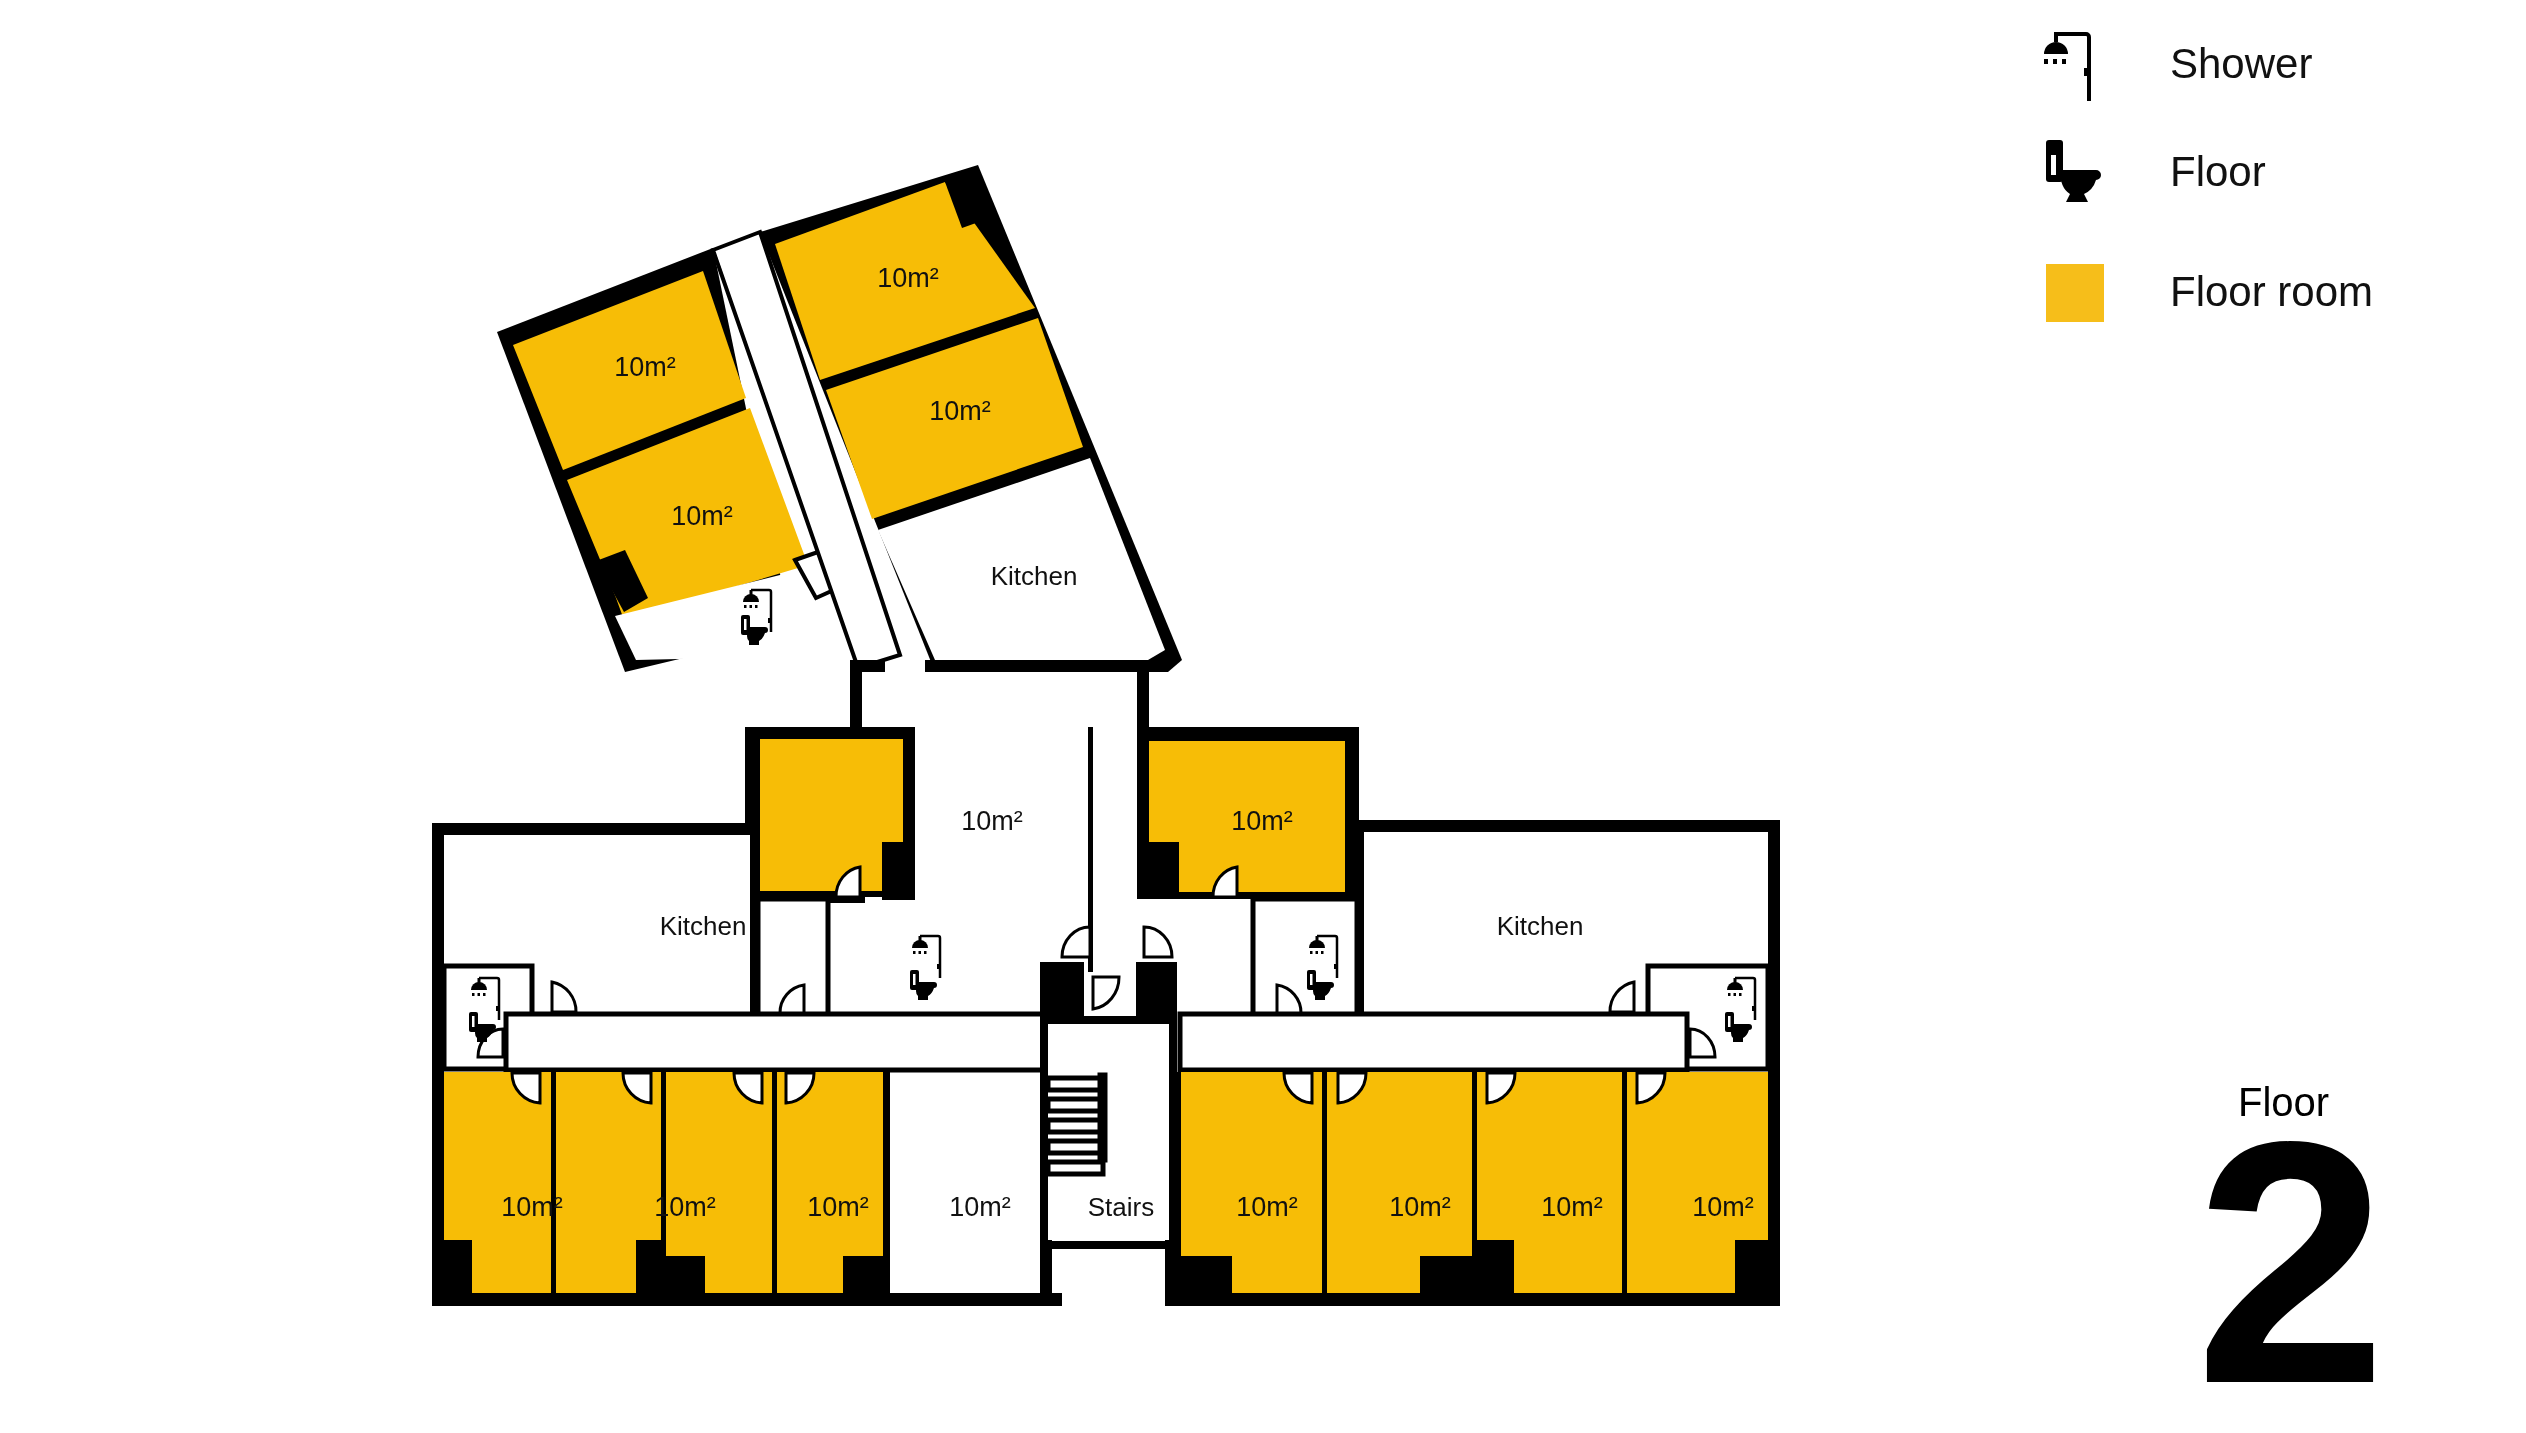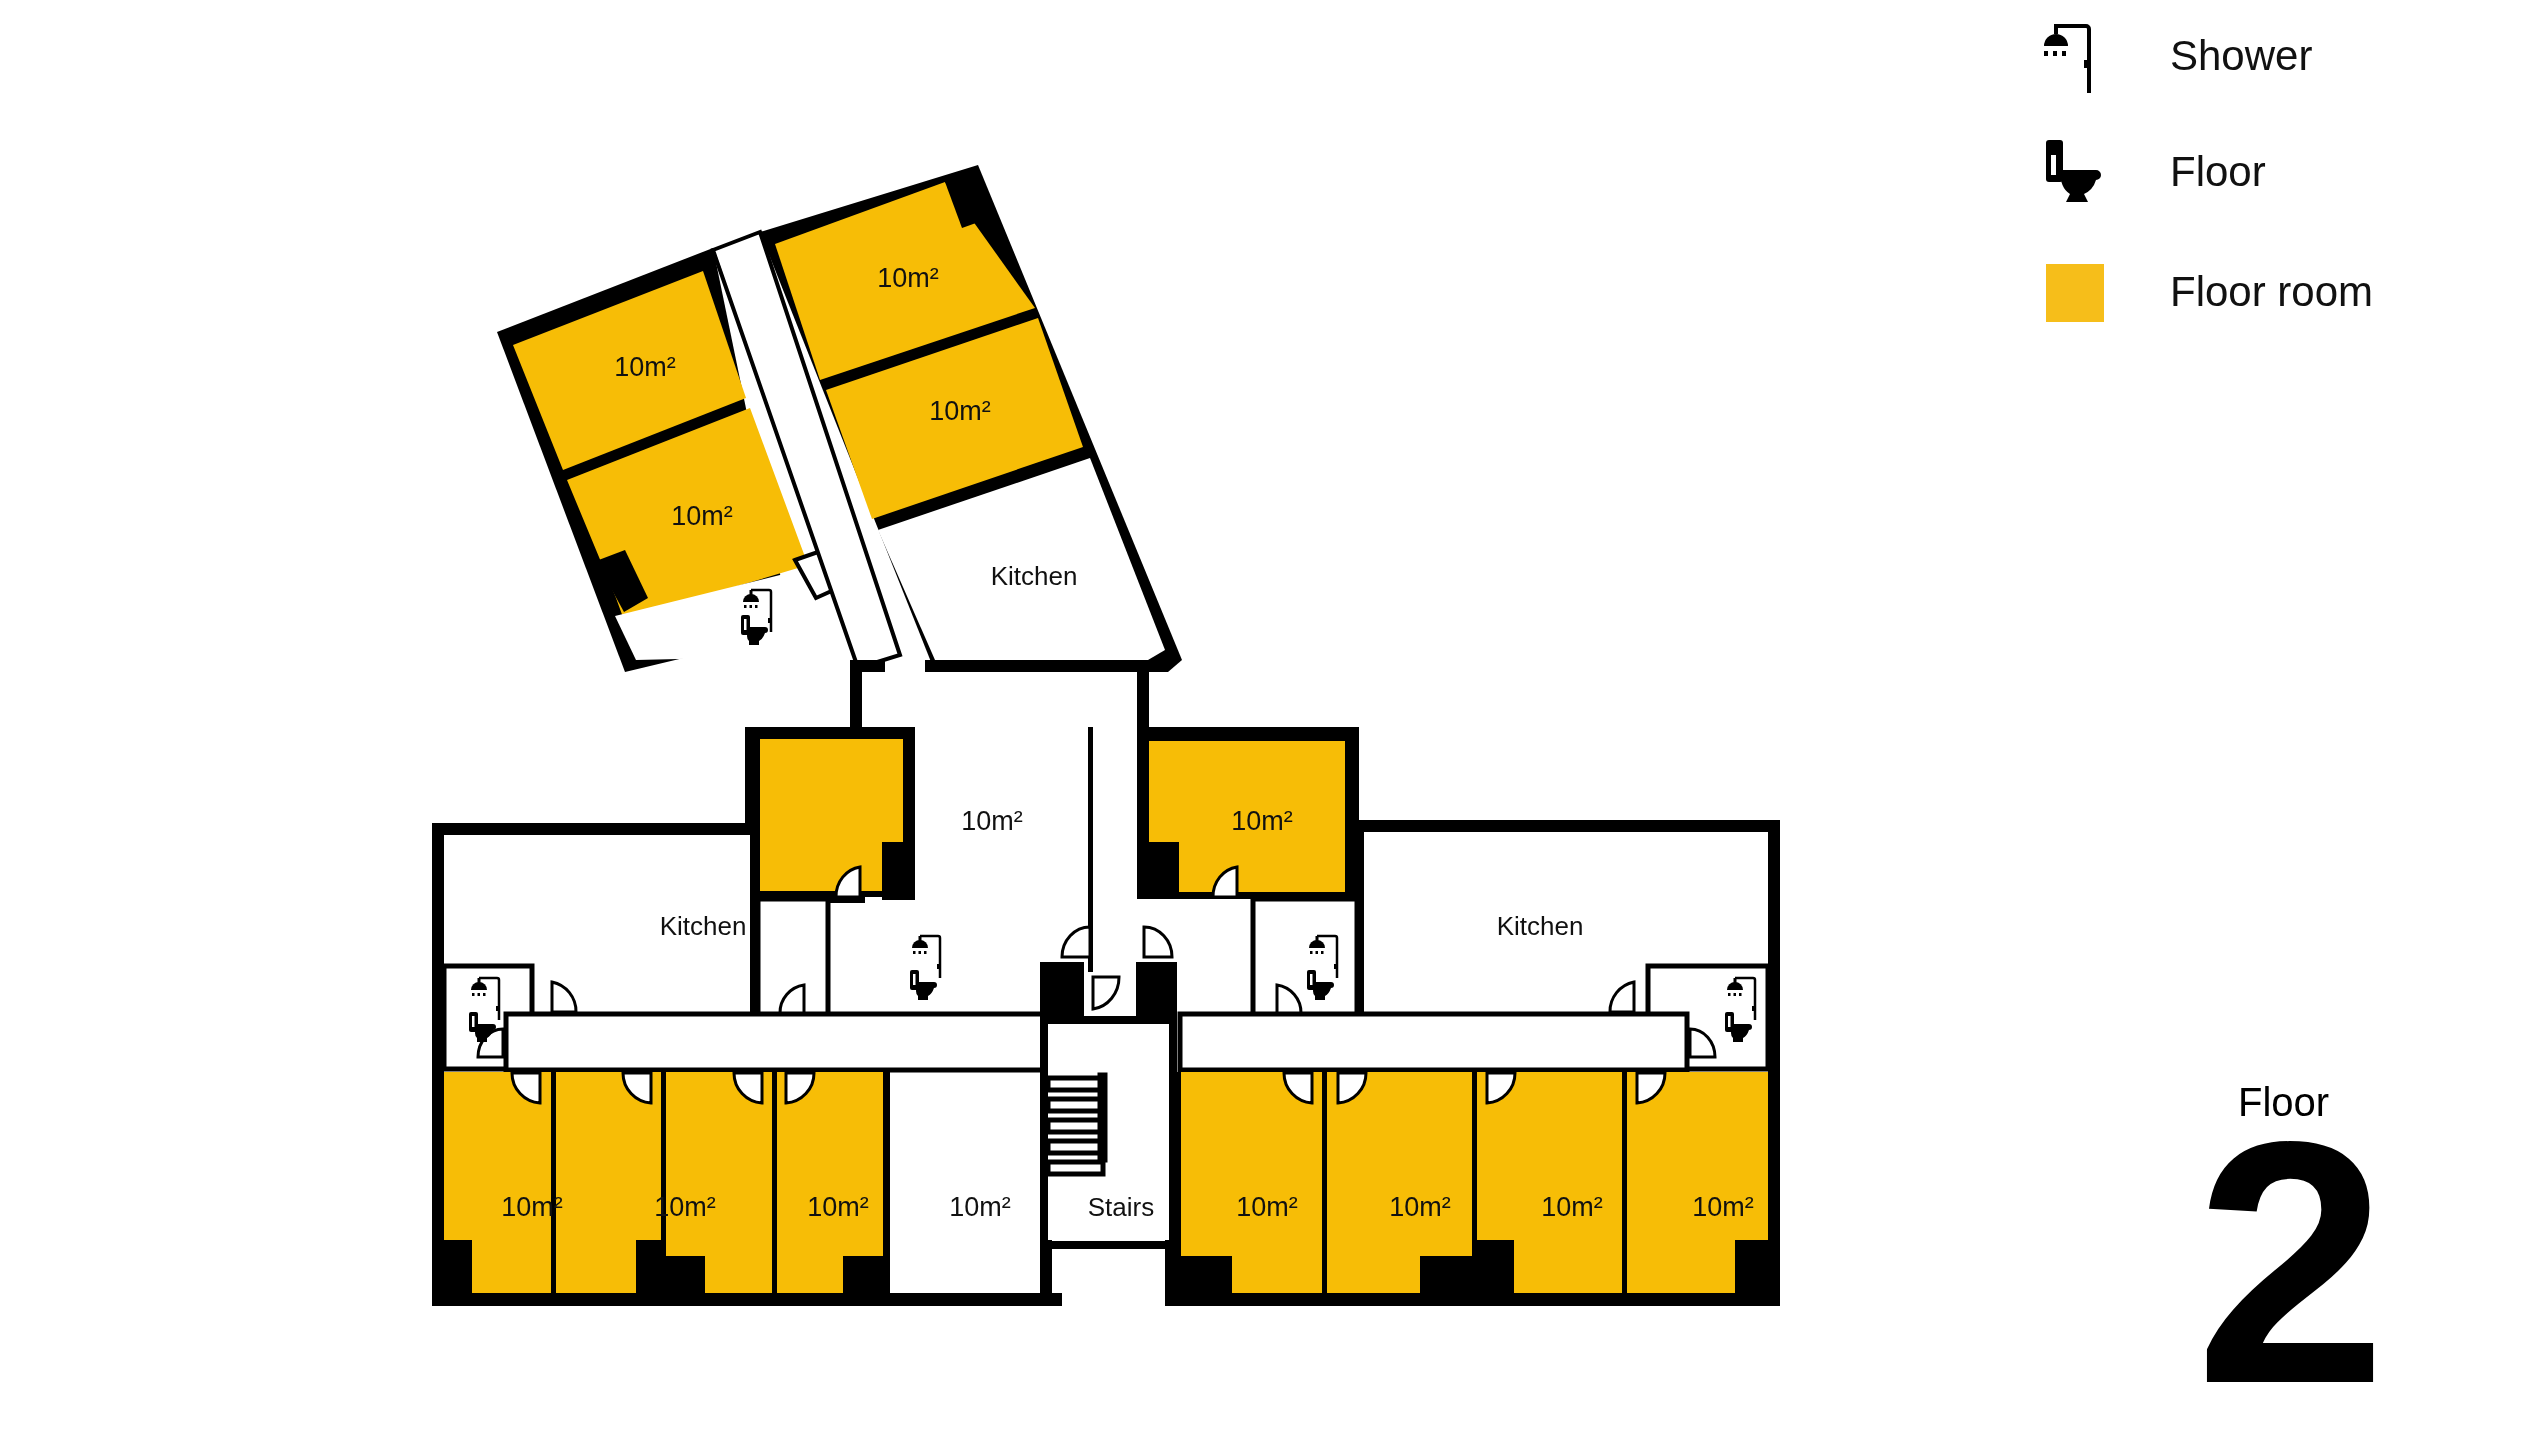--- a/index.html
+++ b/index.html
@@ -221,21 +221,21 @@
     <text class="lbl" x="1121" y="1216" text-anchor="middle">Stairs</text>
 
     <text class="lbl-sm" x="1267" y="1216" text-anchor="middle">10m²</text>
     <text class="lbl-sm" x="1420" y="1216" text-anchor="middle">10m²</text>
     <text class="lbl-sm" x="1572" y="1216" text-anchor="middle">10m²</text>
     <text class="lbl-sm" x="1723" y="1216" text-anchor="middle">10m²</text>
   </g>
 </svg>
 
 <div class="legend">
-  <div class="legend-item" style="top:0px; height:80px;align-items:flex-end;">
+  <div class="legend-item" style="top:8px; height:80px;align-items:flex-end;">
     <svg width="60" height="80" viewBox="0 0 60 80">
       <path d="M16 6 h30 a3 3 0 0 1 3 3 v64" fill="none" stroke="#000" stroke-width="4"></path>
       <rect x="14" y="4" width="4" height="10" fill="#000"></rect>
       <path d="M4 26 a12 12 0 0 1 24 0 z" fill="#000"></path>
       <rect x="4" y="31" width="4" height="5" fill="#000"></rect>
       <rect x="13" y="31" width="4" height="5" fill="#000"></rect>
       <rect x="22" y="31" width="4" height="5" fill="#000"></rect>
       <rect x="44" y="40" width="4" height="8" fill="#000"></rect>
     </svg>
     <span class="legend-label" style="top:12px;">Shower</span>

